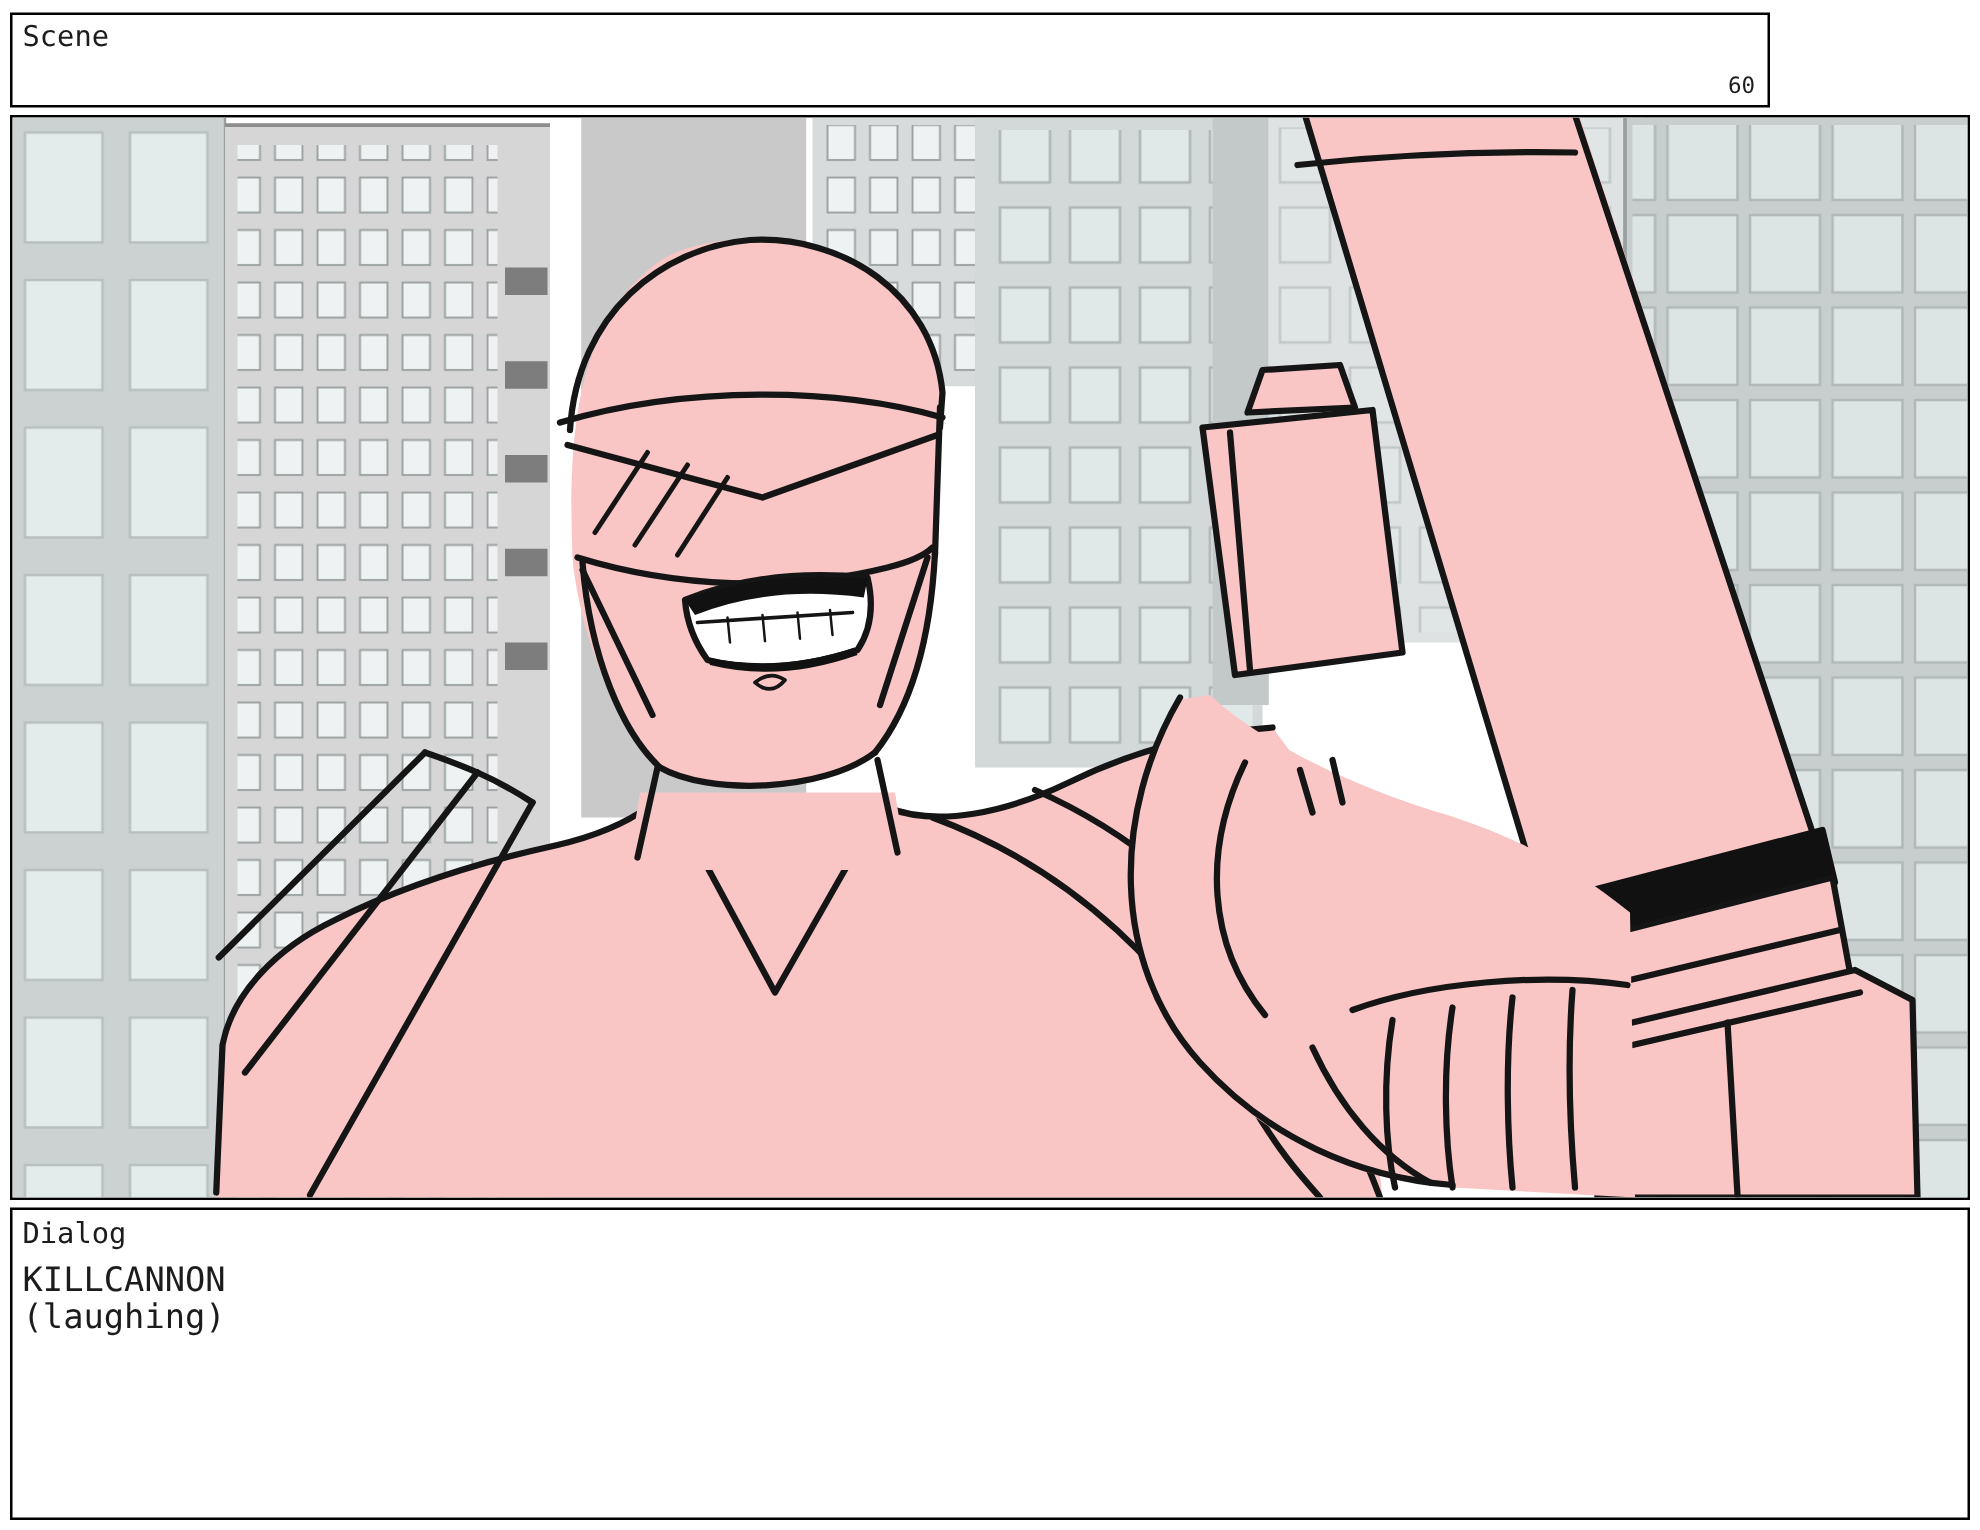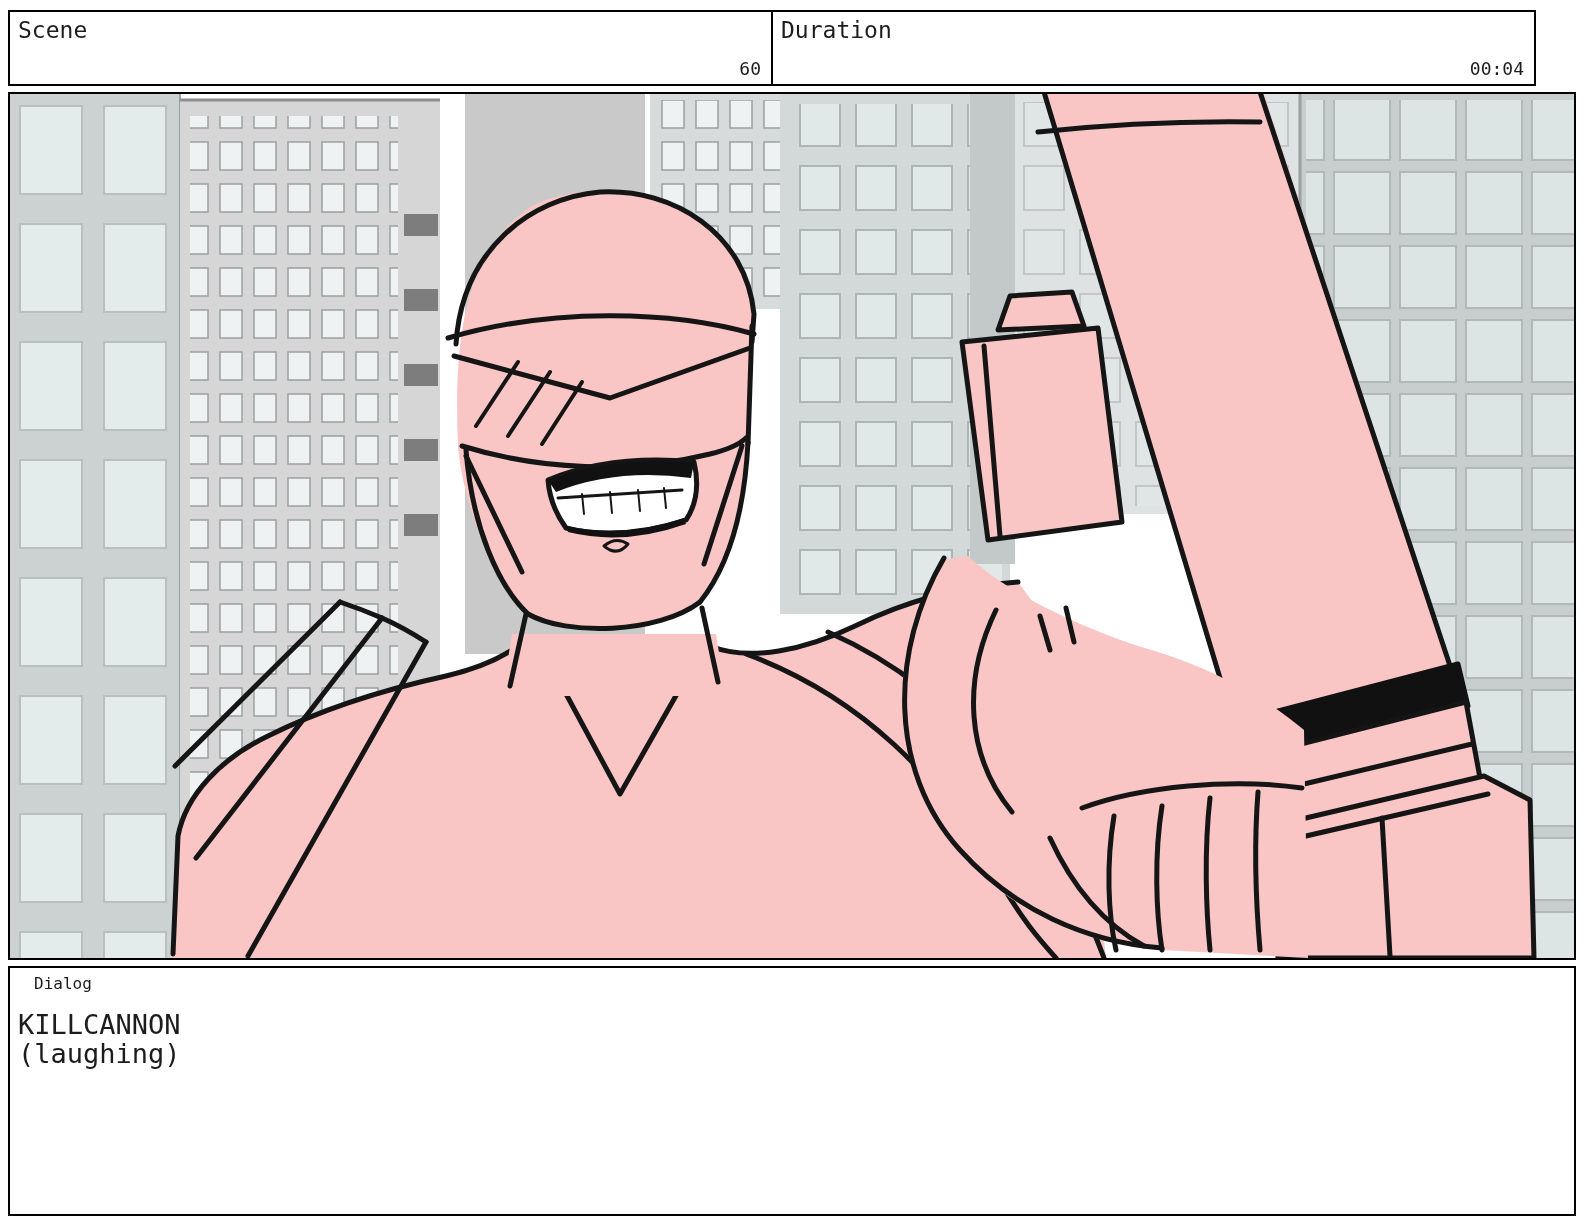--- a/index.html
+++ b/index.html
@@ -1,42 +1,38 @@
 <!DOCTYPE html>
 <html><head>
 <meta charset="utf-8">
 <style>
   html,body{margin:0;padding:0;background:#ffffff;}
   body{width:1584px;height:1224px;font-family:"DejaVu Sans Mono","Liberation Mono",monospace;color:#1c1c1c;}
   .sheet{position:relative;width:1584px;height:1224px;background:#ffffff;}
-  .header-row{position:absolute;left:8px;top:10px;width:1528px;height:76px;display:flex;}
+  .header-row{position:absolute;left:8px;top:10px;width:1408px;height:76px;display:flex;}
   .header-cell{position:relative;flex:1;border:2px solid #000;margin-left:-2px;box-sizing:border-box;background:#fff;}
   .header-cell:first-child{margin-left:0;}
   .hc-label{position:absolute;top:5px;left:8px;font-size:23px;}
   .hc-value{position:absolute;bottom:5px;right:10px;font-size:18px;}
   .image-panel{position:absolute;left:8px;top:92px;width:1568px;height:868px;border:2px solid #000;box-sizing:border-box;background:#fff;overflow:hidden;}
   .image-panel svg{display:block;width:100%;height:100%;}
   .dialog-box{position:absolute;left:8px;top:966px;width:1568px;height:250px;border:2px solid #000;box-sizing:border-box;background:#fff;}
-  .dialog-label{position:absolute;top:6px;left:24px;font-size:16px;}
+  .dialog-label{position:absolute;top:6px;left:8px;font-size:23px;}
   .dialog-lines{position:absolute;top:42px;left:8px;font-size:27px;line-height:29px;}
   .dialog-line{display:block;}
 </style>
 </head>
 <body>
 
 <div class="sheet">
 
   <div class="header-row">
     <div class="header-cell">
       <span class="hc-label">Scene</span>
       <span class="hc-value">60</span>
-    </div>
-    <div class="header-cell">
-      <span class="hc-label">Duration</span>
-      <span class="hc-value">00:04</span>
     </div>
   </div>
 
   <div class="image-panel">
     <svg viewBox="0 0 1564 864" preserveAspectRatio="none">
       <defs>
         <pattern id="pWinA" width="84" height="118" patternUnits="userSpaceOnUse">
           <rect x="10" y="12" width="62" height="88" fill="#e3ebeb" stroke="#b8bfbf" stroke-width="2"></rect>
         </pattern>
         <pattern id="pWinB" width="34" height="42" patternUnits="userSpaceOnUse">

